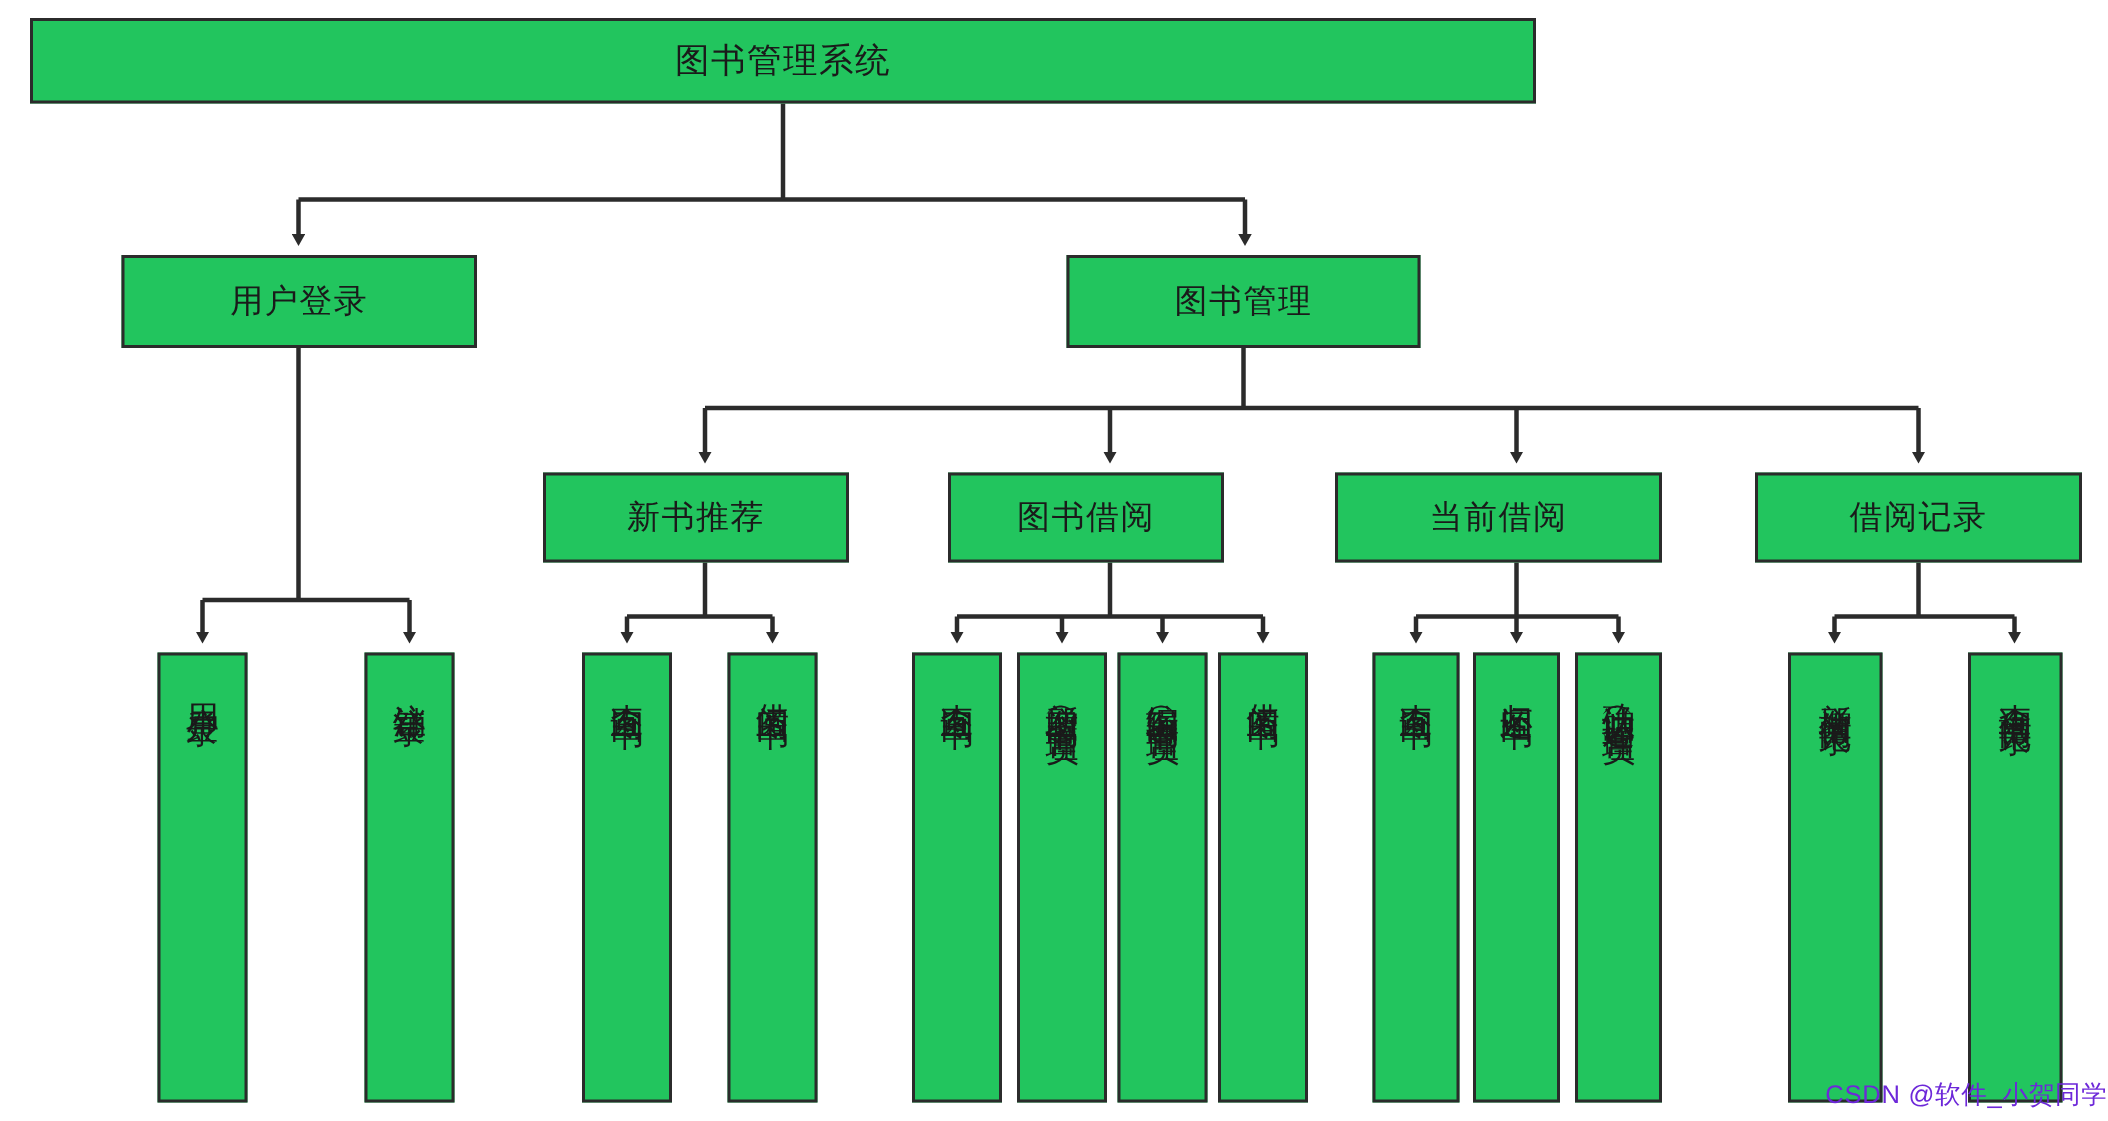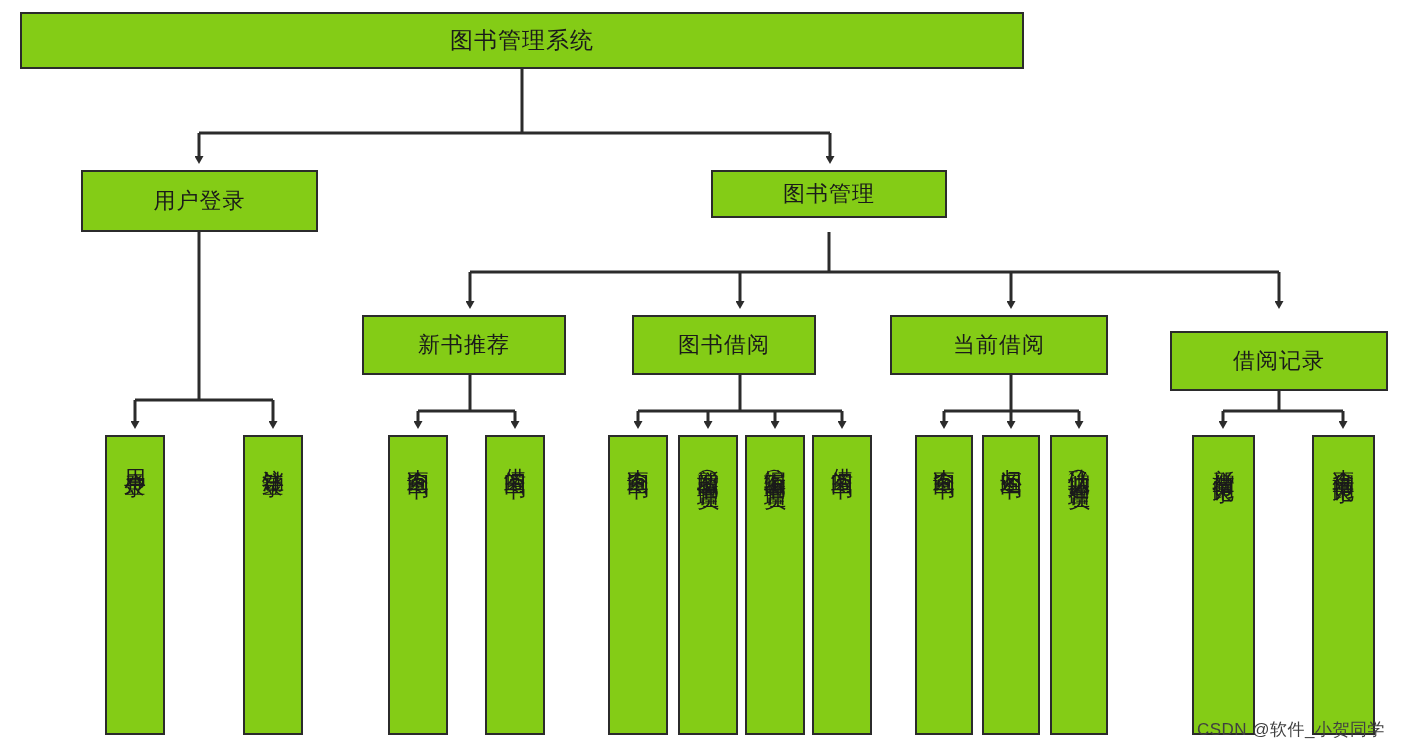--- a/index.html
+++ b/index.html
@@ -21,21 +21,21 @@
     position: absolute;
     left: 0;
     top: 0;
     width: 1405px;
     height: 747px;
     pointer-events: none;
   }
   .node {
     position: absolute;
     box-sizing: border-box;
-    background: #84cc16;
+    background: #22c55e;
     border: 2px solid #2b2b2b;
     display: flex;
     align-items: center;
     justify-content: center;
     color: #1a1a1a;
   }
   .node.horiz {
     font-size: 22px;
     letter-spacing: 1px;
   }
@@ -53,24 +53,24 @@
     text-orientation: upright;
     letter-spacing: 3px;
     line-height: 1;
     white-space: nowrap;
   }
   .htext {
     white-space: nowrap;
   }
   #watermark {
     position: absolute;
-    right: 20px;
+    right: 0;
     bottom: 6px;
     font-size: 17px;
-    color: #404040;
+    color: #6d28d9;
     letter-spacing: 0.5px;
     white-space: nowrap;
   }
 </style>
 </head>
 <body>
 
 <div id="diagram-root">
 
   <svg id="edges-layer" viewBox="0 0 1405 747" width="1405" height="747" xmlns="http://www.w3.org/2000/svg">
@@ -136,37 +136,37 @@
   </svg>
 
   <div class="node root horiz" style="left:20px; top:12px; width:1004px; height:57px;">
     <span class="htext">图书管理系统</span>
   </div>
 
   <div class="node horiz" style="left:81px; top:170px; width:237px; height:62px;">
     <span class="htext">用户登录</span>
   </div>
 
-  <div class="node horiz" style="left:711px; top:170px; width:236px; height:48px;">
+  <div class="node horiz" style="left:711px; top:170px; width:236px; height:62px;">
     <span class="htext">图书管理</span>
   </div>
 
   <div class="node horiz" style="left:362px; top:315px; width:204px; height:60px;">
     <span class="htext">新书推荐</span>
   </div>
 
   <div class="node horiz" style="left:632px; top:315px; width:184px; height:60px;">
     <span class="htext">图书借阅</span>
   </div>
 
   <div class="node horiz" style="left:890px; top:315px; width:218px; height:60px;">
     <span class="htext">当前借阅</span>
   </div>
 
-  <div class="node horiz" style="left:1170px; top:315px; width:218px; height:60px;margin-top:16px;">
+  <div class="node horiz" style="left:1170px; top:315px; width:218px; height:60px;">
     <span class="htext">借阅记录</span>
   </div>
 
   <div class="node leaf" style="left:105px; top:435px; width:60px; height:300px;">
     <span class="vtext">用户登录</span>
   </div>
 
   <div class="node leaf" style="left:243px; top:435px; width:60px; height:300px;">
     <span class="vtext">注销登录</span>
   </div>

